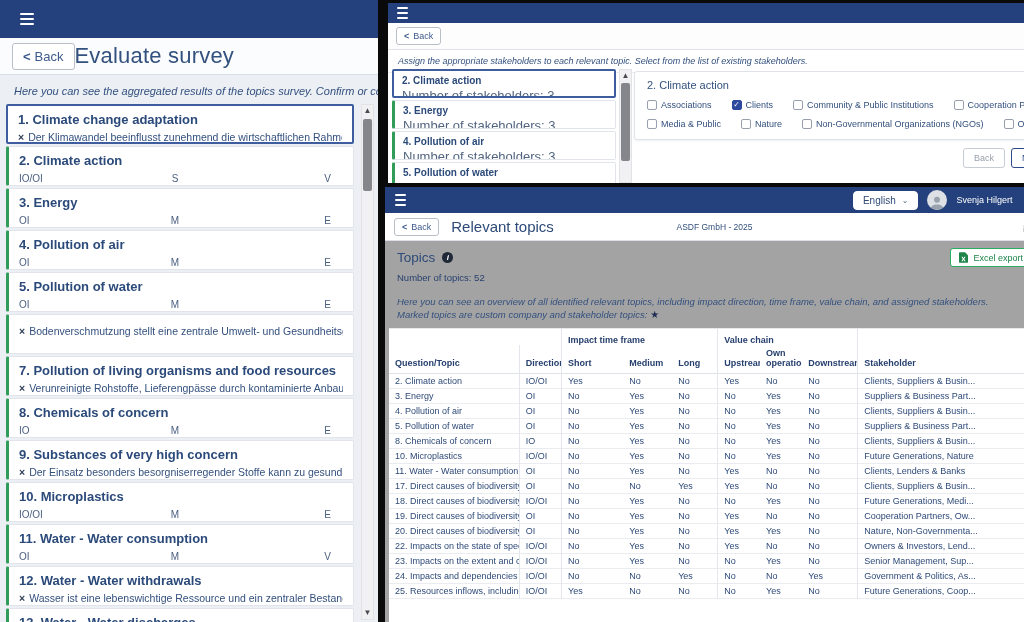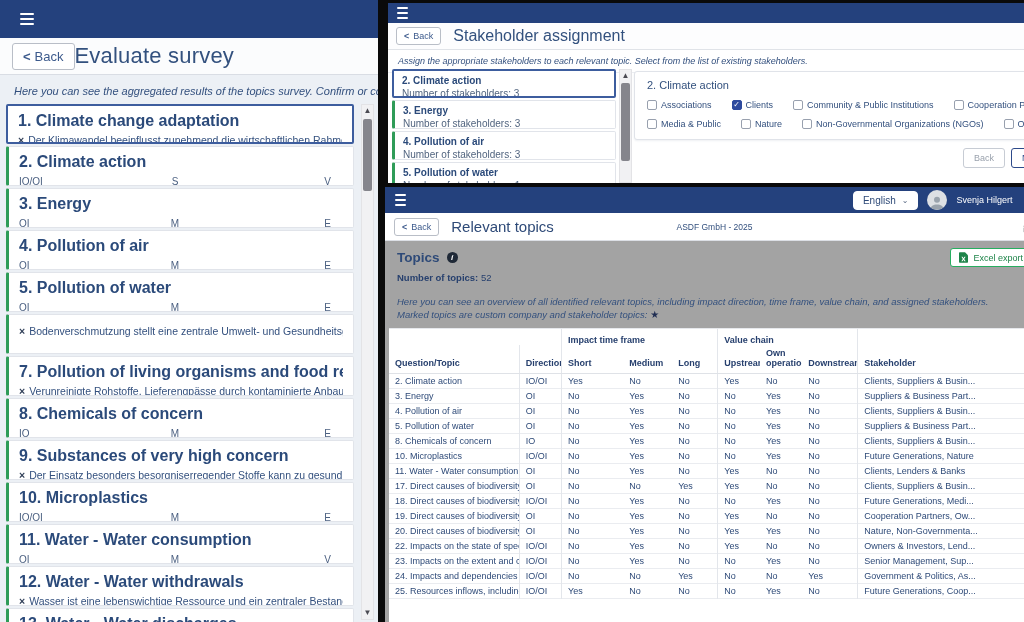--- a/index.html
+++ b/index.html
@@ -18,21 +18,21 @@
   
   .lp{position:absolute;left:0;top:0;width:378px;height:622px;background:#ecEFf4;background:#ecf0f5;overflow:hidden;}
   .lp-nav{height:38px;padding-left:20px;}
   .lp-head{height:37px;background:#fbfcfd;display:flex;align-items:center;padding:0 12px;border-bottom:1px solid #d9dde4;}
   .lp-back{font-size:13px;padding:5px 10px;}
   .lp-title{font-size:22px;color:#33517e;margin-left:0;letter-spacing:.2px;}
   .lp-sub{padding:10px 14px 6px;font-size:11px;white-space:nowrap;overflow:hidden;}
   .lp-list{position:absolute;left:6px;right:24px;top:104px;bottom:0;overflow:hidden;}
   .card{background:#fff;border:1px solid #e1e4ea;border-left:3px solid #2f9c58;border-radius:2px;height:40px;margin-bottom:2px;padding:6px 10px 4px;overflow:hidden;}
   .card.selected{border:2px solid #3d5d9e;}
-  .card-title{font-size:16px;font-weight:bold;color:#2b4a7a;white-space:nowrap;overflow:hidden;}
+  .card-title{font-size:13px;font-weight:bold;color:#2b4a7a;white-space:nowrap;overflow:hidden;}
   .card-desc{margin-top:4px;font-size:10.5px;color:#33507e;white-space:nowrap;overflow:hidden;}
   .card-desc .x-icon{margin-right:4px;color:#2f3e57;font-weight:bold;}
   .card-codes{margin-top:5px;display:flex;font-size:10px;color:#4a5f80;}
   .card-codes .c0{flex:1;text-align:left;}
   .card-codes .c1{flex:1;text-align:center;}
   .card-codes .c2{flex:1;text-align:right;padding-right:12px;}
   .vscroll{position:absolute;width:13px;background:#f1f1f3;border:1px solid #e3e3e6;}
   .vscroll .arr{position:absolute;left:0;width:100%;text-align:center;font-size:8px;color:#4a4a52;line-height:12px;cursor:pointer;}
   .vscroll .arr.up{top:0;}
   .vscroll .arr.down{bottom:0;}
@@ -43,21 +43,21 @@
   
   .sa{position:absolute;left:388px;top:3px;width:636px;height:180px;background:#fff;overflow:hidden;}
   .sa-nav{height:20px;padding-left:9px;}
   .sa-head{height:27px;display:flex;align-items:center;padding:0 8px;border-bottom:1px solid #e0e3e8;background:#fdfdfe;}
   .sa-back{font-size:9px;padding:3px 7px;}
   .sa-title{font-size:16px;color:#33517e;margin-left:12px;}
   .sa-instr{padding:6px 10px;font-size:9px;border-bottom:1px solid #eceef2;}
   .sa-list{position:absolute;left:4px;top:66px;width:224px;bottom:0;overflow:hidden;}
   .sa-card{height:29px;margin-bottom:2px;padding:4px 8px 2px;}
   .sa-card .card-title{font-size:10px;}
-  .sa-meta{font-size:10px;color:#51647f;margin-top:2px;white-space:nowrap;}
+  .sa-meta{font-size:13px;color:#51647f;margin-top:2px;white-space:nowrap;}
   .sa-scroll{left:231px;top:66px;bottom:0;}
   .sa-scroll .thumb{top:13px;height:78px;}
   .sa-detail{position:absolute;left:246px;top:68px;width:520px;background:#fff;border:1px solid #e0e3e9;border-radius:3px;box-shadow:0 1px 2px rgba(40,60,100,.08);padding:7px 12px 10px;}
   .sa-detail-heading{font-size:11px;color:#33517e;}
   .cb-row{display:flex;margin-top:9px;white-space:nowrap;}
   .cb{display:inline-flex;align-items:center;gap:4px;margin-right:20px;cursor:pointer;}
   .cb .box{width:10px;height:10px;border:1px solid #98a0ae;border-radius:2px;background:#fff;flex:0 0 auto;display:inline-flex;align-items:center;justify-content:center;font-size:8px;color:#fff;line-height:1;}
   .cb.checked .box{background:#2d4a9e;border-color:#2d4a9e;}
   .cb .lbl{font-size:9px;color:#33507e;}
   .sa-actions{position:absolute;top:145px;left:575px;display:flex;gap:6px;}
@@ -75,25 +75,25 @@
   .username{color:#fff;font-size:9px;display:inline-flex;align-items:center;gap:18px;cursor:pointer;}
   .username .dd{font-size:7px;}
   .rt-head{height:28px;background:#fff;display:flex;align-items:center;padding:0 9px;border-bottom:1px solid #dcdfe5;position:relative;}
   .rt-back{font-size:9px;padding:3px 7px;}
   .rt-title{font-size:15px;font-weight:400;color:#2e4a78;margin-left:12px;}
   .rt-context{position:absolute;left:0;right:0;text-align:center;font-size:8.5px;color:#33507e;pointer-events:none;}
   .refresh{margin-left:auto;cursor:pointer;display:inline-flex;}
   .rt-content{padding:7px 12px 0;}
   .topics-row{display:flex;align-items:center;justify-content:space-between;}
   .topics-left{display:flex;align-items:center;gap:7px;}
-  .section-title{font-size:13.5px;color:#2e4a78;font-weight:bold;}
+  .section-title{font-size:13.5px;color:#2e4a78;}
   .info-icon{width:11px;height:11px;border-radius:50%;background:#1f2937;color:#fff;font-size:8px;font-weight:bold;display:inline-flex;align-items:center;justify-content:center;cursor:pointer;font-style:italic;}
   .export-btn{background:#fff;border:1px solid #27ae60;border-radius:3px;color:#1e8449;font-size:9px;padding:3px 8px;display:inline-flex;align-items:center;gap:5px;cursor:pointer;}
   .count-line{margin-top:5px;font-size:9.5px;color:#27406e;}
-  .count-line b{font-weight:bold;}
+  .count-line b{font-weight:normal;}
   .desc-lines{margin-top:13px;font-size:9.5px;line-height:12.5px;}
   .star{color:#1f2d52;font-size:10px;font-style:normal;margin-left:3px;}
   .table-wrap{position:absolute;left:4px;right:4px;top:141px;bottom:0;background:#fff;overflow:hidden;border-top:1px solid #e6e8ec;}
   table.topics{width:100%;border-collapse:collapse;table-layout:fixed;}
   table.topics th,table.topics td{text-align:left;padding:2px 6px;color:#2e4a78;font-size:9px;white-space:nowrap;overflow:hidden;}
   table.topics th{font-weight:bold;color:#27406e;}
   tr.group-row th{padding-top:6px;padding-bottom:0;}
   tr.col-row th{padding-top:3px;padding-bottom:5px;border-bottom:1px solid #dfe2e7;white-space:normal;line-height:10px;vertical-align:bottom;}
   table.topics tbody tr{border-bottom:1px solid #eaecf0;cursor:pointer;}
   table.topics tbody td{height:14.5px;}
@@ -213,21 +213,20 @@
           <i></i>
           <i></i>
           <i></i>
         </span>
     </div>
     <div class="sa-head">
       <button class="back-btn sa-back">
         <span class="chev">&lt;</span>
         <span>Back</span>
       </button>
-      <span class="sa-title">Stakeholder assignment</span>
     </div>
     <div class="sa-instr italic">Assign the appropriate stakeholders to each relevant topic. Select from the list of existing stakeholders.</div>
     <div class="sa-list">
         <div class="card sa-card selected">
           <div class="card-title">2. Climate action</div>
           <div class="sa-meta">Number of stakeholders: 3</div>
         </div>
         <div class="card sa-card">
           <div class="card-title">3. Energy</div>
           <div class="sa-meta">Number of stakeholders: 3</div>

